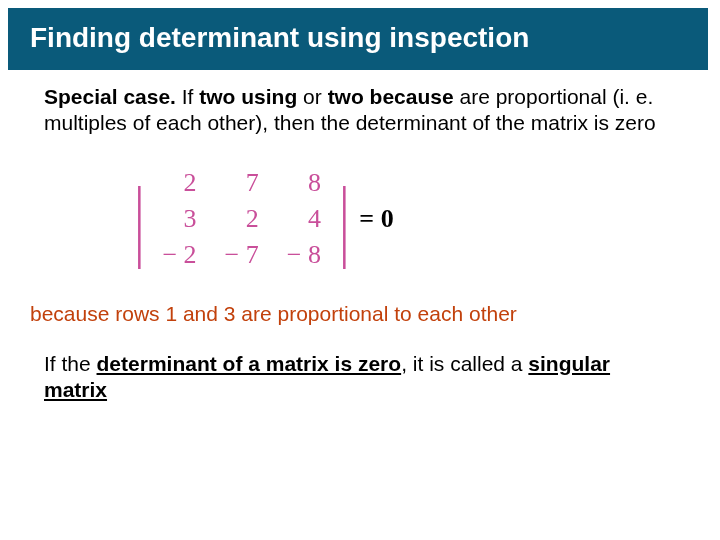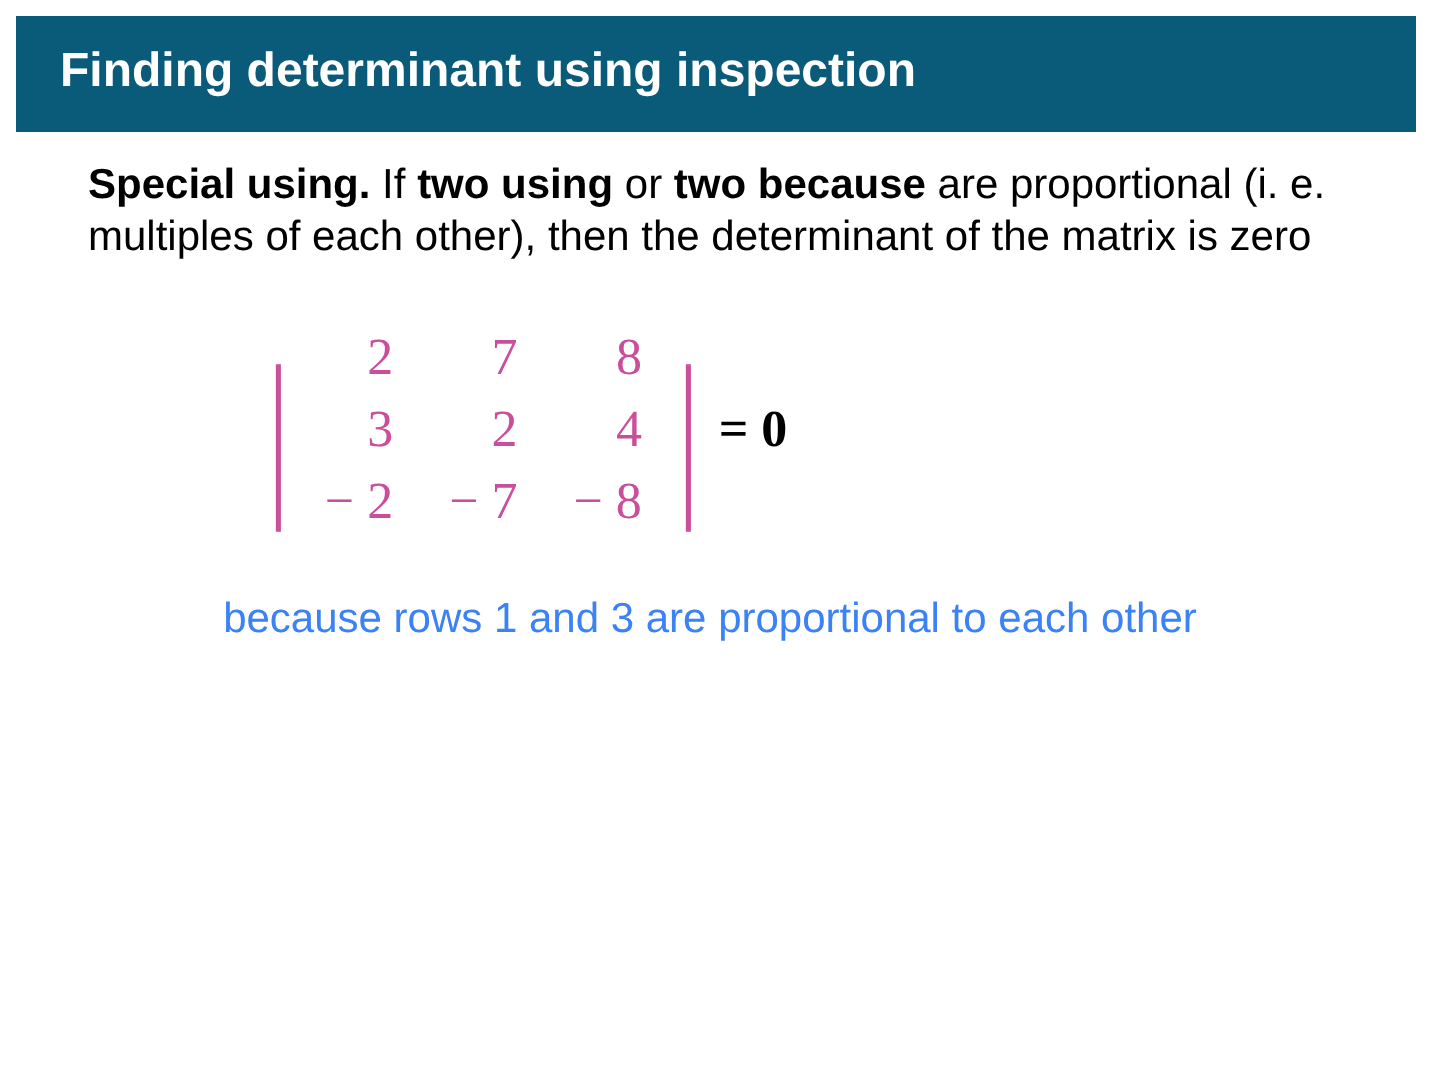--- a/index.html
+++ b/index.html
@@ -13,21 +13,21 @@
   }
   .slide {
     width: 720px;
     height: 540px;
     position: relative;
     box-sizing: border-box;
   }
   .title-bar {
     background: #0a5a7a;
     color: #ffffff;
-    font-size: 24px;
+    font-size: 28px;
     font-weight: bold;
     padding: 14px 18px 16px 22px;
     margin: 8px 12px 0 8px;
   }
   .body-text {
     font-size: 21px;
     color: #000000;
     margin: 14px 48px 0 44px;
     line-height: 1.25;
   }
@@ -60,43 +60,42 @@
   }
   .equals {
     color: #000000;
     font-size: 26px;
     font-weight: bold;
     margin-left: 6px;
     font-family: "Times New Roman", serif;
   }
   .conclusion {
     font-size: 21px;
-    color: #3b82f6;
+    color: #c2410c;
     margin: 18px 40px 0 30px;
     line-height: 1.25;
-    text-align: center;
   }
   .final-note {
     font-size: 21px;
     color: #000000;
     margin: 24px 48px 0 44px;
     line-height: 1.25;
   }
   .u { text-decoration: underline; }
   b { font-weight: bold; }
 </style>
 </head>
 <body>
 
 <div class="slide">
 
   <div class="title-bar">Finding determinant using inspection</div>
 
   <div class="body-text">
-    <b>Special using.</b><span> If </span><b>two using</b><span> or </span><b>two because</b><span> are proportional (i. e. multiples of each other), then the determinant of the matrix is zero</span>
+    <b>Special case.</b><span> If </span><b>two using</b><span> or </span><b>two because</b><span> are proportional (i. e. multiples of each other), then the determinant of the matrix is zero</span>
   </div>
 
   <div class="matrix-block">
     <div class="matrix-row">
       <span class="bracket">|</span>
       <table class="matrix-table">
         <tbody>
             <tr>
           <td>2</td>
           <td>7</td>
@@ -114,14 +113,17 @@
         </tr>
       </tbody>
         </table>
       <span class="bracket">|</span>
       <span class="equals">= 0</span>
     </div>
   </div>
 
   <div class="conclusion">because rows 1 and 3 are proportional to each other</div>
 
+  <div class="final-note">
+    <span>If the </span><b class="u">determinant of a matrix is zero</b><span>, it is called a </span><b class="u">singular matrix</b>
+  </div>
 
 </div>
 
 </body></html>

